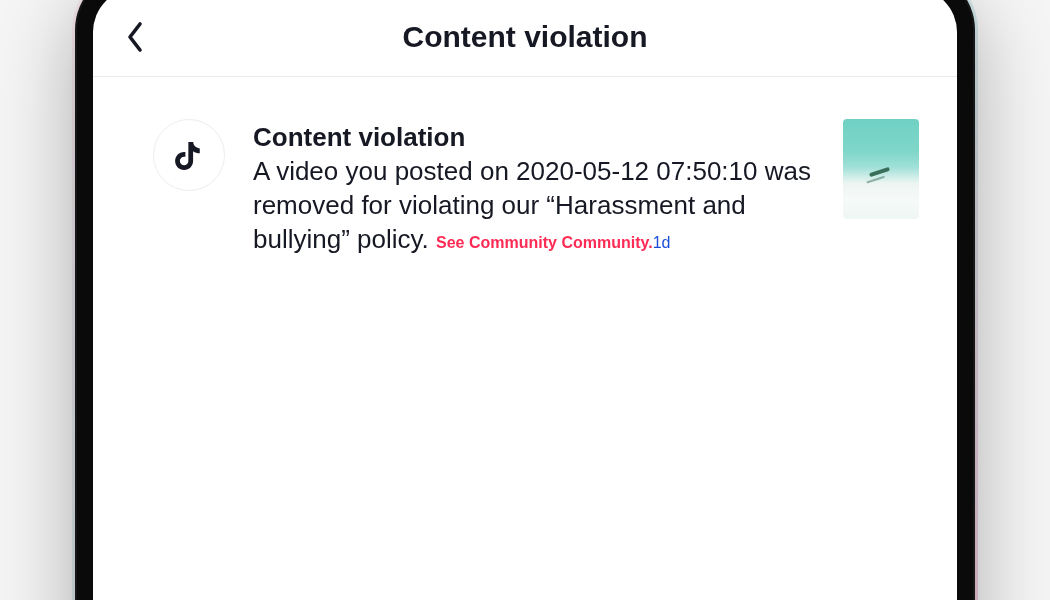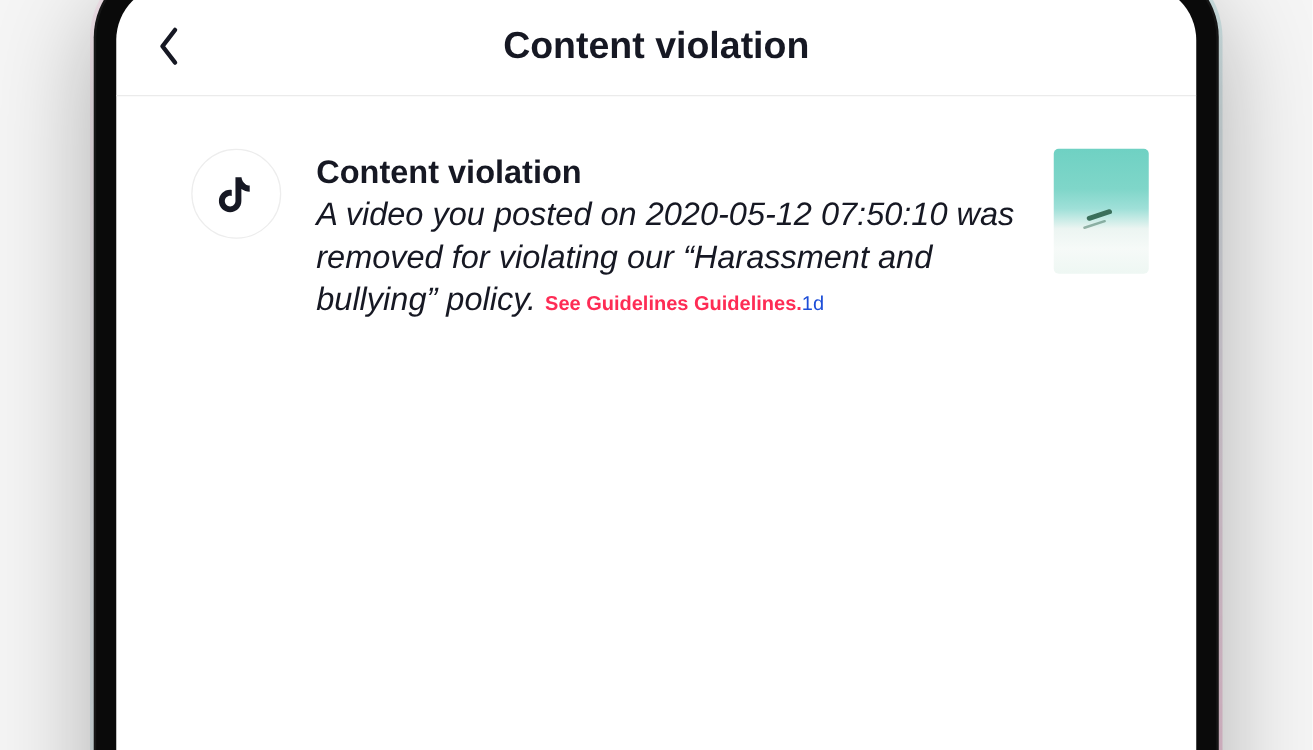--- a/index.html
+++ b/index.html
@@ -93,21 +93,20 @@
       font-weight: 700;
       color: #161823;
       margin-bottom: 0;
       line-height: 1.25;
     }
     .notif-message {
       font-size: 26px;
       font-weight: 400;
       color: #161823;
       line-height: 1.32;
-      font-style: italic;
     }
     .notif-link {
       color: #fe2c55;
       font-weight: 600;
       cursor: pointer;
     }
     .notif-time {
       color: #1d4ed8;
       font-weight: 400;
     }
@@ -152,21 +151,21 @@
       <div class="notification-row">
 
         <div class="app-icon">
           <svg viewBox="0 0 48 48">
             <path d="M34.5 13.2c-2.6-1.7-4.3-4.5-4.6-7.7h-6.8v26.8c0 3.3-2.7 6-6 6-3.3 0-6-2.7-6-6 0-3.3 2.7-6 6-6 .6 0 1.2.1 1.8.3v-6.9c-.6-.1-1.2-.1-1.8-.1C10 19.6 4.4 25.2 4.4 32.3S10 45 17.1 45c7.1 0 12.7-5.6 12.7-12.7V18.6c2.7 1.9 5.9 3 9.4 3v-6.8c-1.7 0-3.3-.5-4.7-1.6z" fill="#161823"></path>
           </svg>
         </div>
 
         <div class="notif-body">
           <div class="notif-title">Content violation</div>
-          <span class="notif-message">A video you posted on 2020-05-12 07:50:10 was removed for violating our “Harassment and bullying” policy. </span><span class="notif-link">See Guidelines Guidelines.</span><span class="notif-time">1d</span>
+          <span class="notif-message">A video you posted on 2020-05-12 07:50:10 was removed for violating our “Harassment and bullying” policy. </span><span class="notif-link">See Community Community.</span><span class="notif-time">1d</span>
         </div>
 
         <div class="thumb"></div>
 
       </div>
     </div>
 
   </div>
 </div>
 

